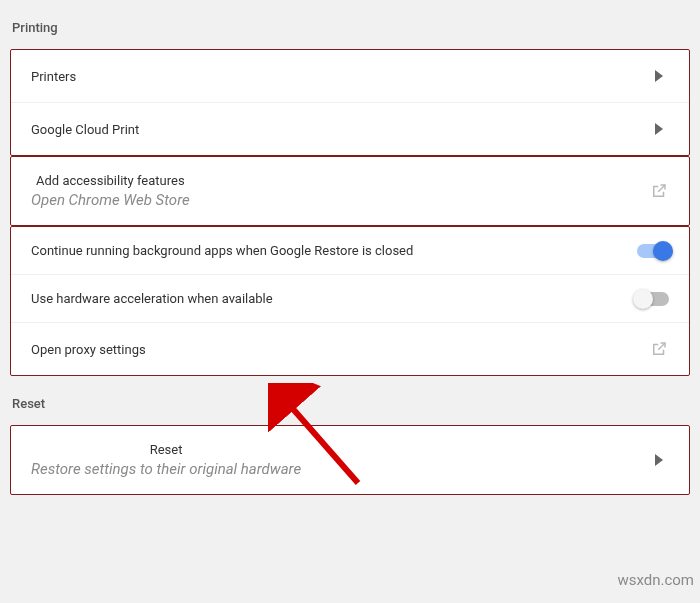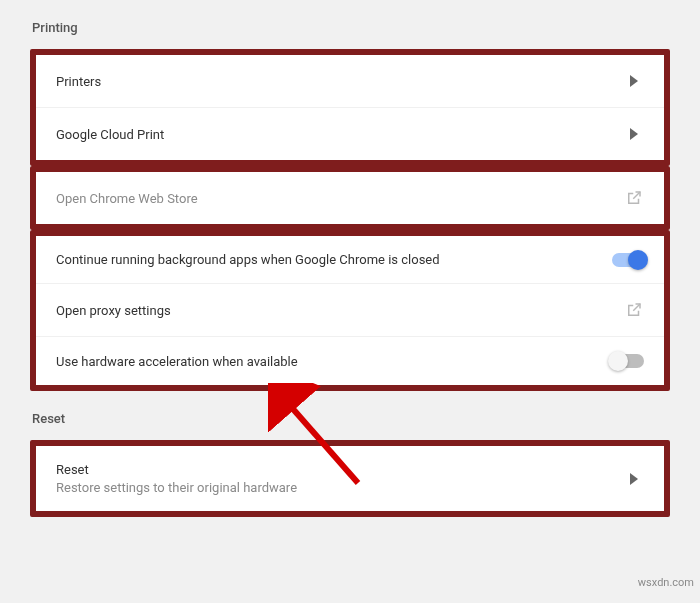--- a/index.html
+++ b/index.html
@@ -1,41 +1,41 @@
 <!DOCTYPE html>
 <html><head>
   <meta charset="utf-8">
   <style>
     * { margin: 0; padding: 0; box-sizing: border-box; font-family: "Segoe UI", Roboto, Arial, sans-serif; }
     body { background: #f1f1f1; width: 700px; height: 603px; color: #333; position: relative; }
-    .container { padding: 0 30px; }
+    .container { padding: 0 10px; }
     .section-header { font-size: 13px; color: #555; font-weight: 500; padding: 20px 2px 14px 2px; }
-    .card { background: #fff; border: 6px solid #7f1d1d; border-radius: 2px; }
+    .card { background: #fff; border: 1px solid #7f1d1d; border-radius: 2px; }
     .row {
       display: flex; align-items: center; justify-content: space-between;
       padding: 16px 20px; min-height: 48px;
       border-bottom: 1px solid #f0f0f0;
       cursor: pointer;
     }
-    .row:last-child { border-bottom: none; }
+    .row:last-child { border-bottom: none; text-align: center; }
     .row-text { display: flex; flex-direction: column; gap: 3px; }
     .row-title { font-size: 13px; color: #333; }
-    .row-sub { font-size: 13px; color: #8a8a8a; }
+    .row-sub { font-size: 15px; color: #8a8a8a; font-style: italic; }
     .icon-slot { width: 20px; height: 20px; display: flex; align-items: center; justify-content: center; color: #777; }
     .chevron svg { width: 8px; height: 12px; fill: #666; }
     .external svg { width: 18px; height: 18px; fill: none; stroke: #b9b9b9; stroke-width: 2; }
     
     .toggle { position: relative; width: 32px; height: 14px; border-radius: 8px; }
     .toggle .knob { position: absolute; top: -3px; width: 20px; height: 20px; border-radius: 50%; box-shadow: 0 1px 3px rgba(0,0,0,.3); }
     .toggle.on { background: #a6c7fa; }
     .toggle.on .knob { right: -4px; background: #3b78e7; }
     .toggle.off { background: #bdbdbd; }
     .toggle.off .knob { left: -4px; background: #f5f5f5; }
     
-    .watermark { position: absolute; right: 6px; bottom: 14px; font-size: 11px; color: #8a8a8a; }
+    .watermark { position: absolute; right: 6px; bottom: 14px; font-size: 15px; color: #8a8a8a; }
     
     .arrow-annot { position: absolute; left: 268px; top: 383px; width: 100px; height: 110px; pointer-events: none; }
   </style>
 </head>
 <body>
 
 <div class="container">
 
   <div class="section-header">Printing</div>
   <div class="card">
@@ -57,60 +57,61 @@
         <svg viewBox="0 0 8 12">
             <path d="M0 0 L8 6 L0 12 Z"></path>
           </svg>
       </span>
     </div>
   </div>
 
   <div class="card">
     <div class="row">
       <div class="row-text">
+        <span class="row-title">Add accessibility features</span>
         <span class="row-sub">Open Chrome Web Store</span>
       </div>
       <span class="icon-slot external">
         <svg viewBox="0 0 24 24">
             <path d="M18 13v6H5V6h6"></path>
             <path d="M14 4h6v6"></path>
             <path d="M20 4L11 13"></path>
           </svg>
       </span>
     </div>
   </div>
 
   <div class="card">
     <div class="row">
       <div class="row-text">
-          <span class="row-title">Continue running background apps when Google Chrome is closed</span>
+          <span class="row-title">Continue running background apps when Google Restore is closed</span>
         </div>
       <div class="toggle on">
+          <div class="knob"></div>
+        </div>
+    </div>
+    <div class="row">
+      <div class="row-text">
+          <span class="row-title">Use hardware acceleration when available</span>
+        </div>
+      <div class="toggle off">
           <div class="knob"></div>
         </div>
     </div>
     <div class="row">
       <div class="row-text">
           <span class="row-title">Open proxy settings</span>
         </div>
       <span class="icon-slot external">
         <svg viewBox="0 0 24 24">
             <path d="M18 13v6H5V6h6"></path>
             <path d="M14 4h6v6"></path>
             <path d="M20 4L11 13"></path>
           </svg>
       </span>
-    </div>
-    <div class="row">
-      <div class="row-text">
-          <span class="row-title">Use hardware acceleration when available</span>
-        </div>
-      <div class="toggle off">
-          <div class="knob"></div>
-        </div>
     </div>
   </div>
 
   <div class="section-header">Reset</div>
   <div class="card">
     <div class="row">
       <div class="row-text">
         <span class="row-title">Reset</span>
         <span class="row-sub">Restore settings to their original hardware</span>
       </div>

